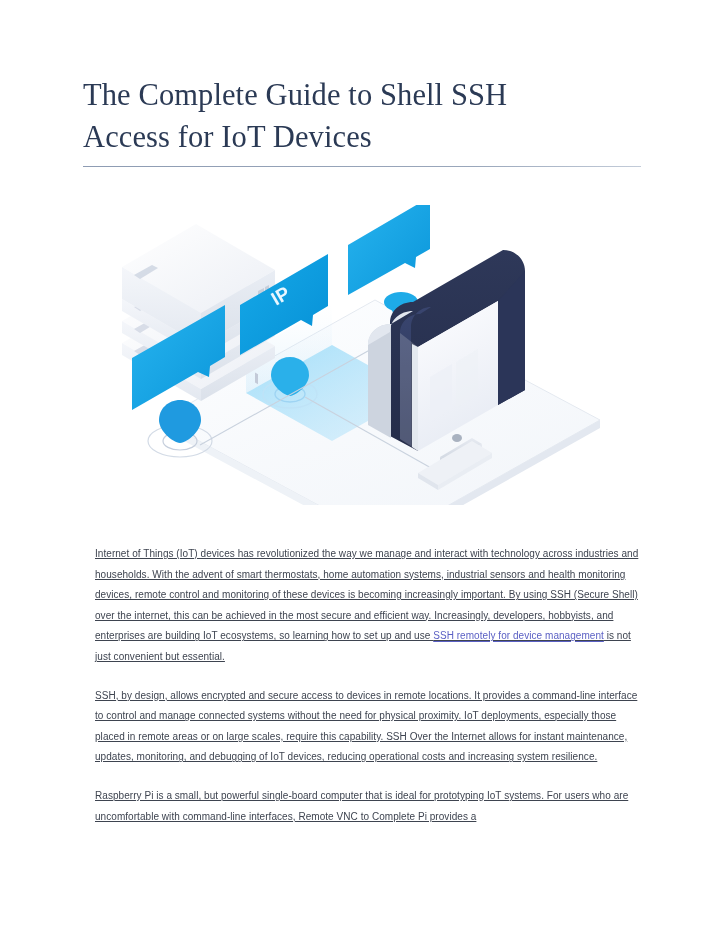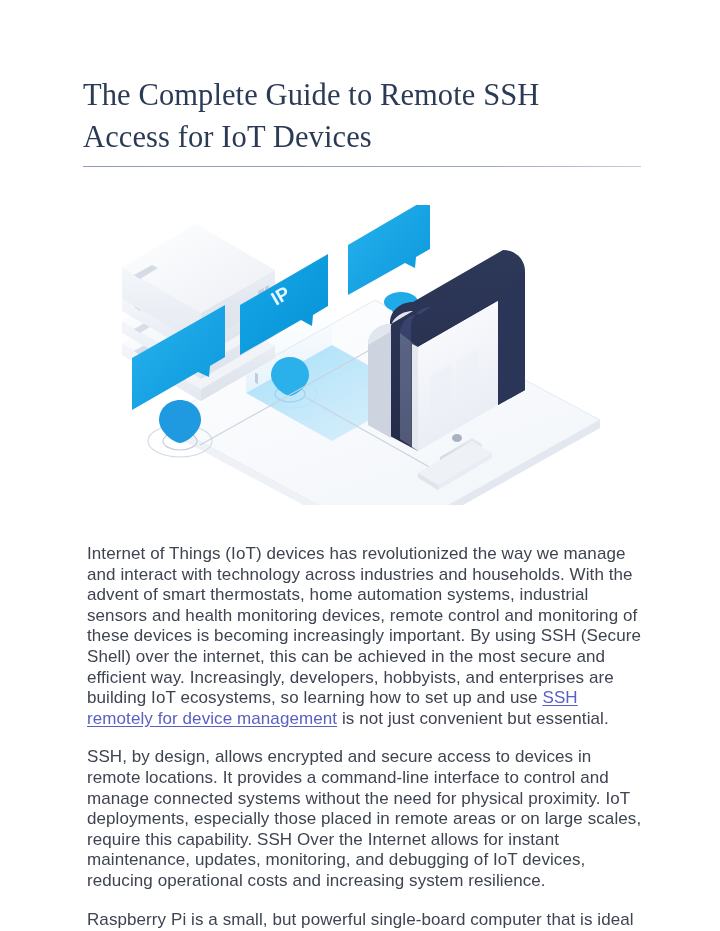--- a/index.html
+++ b/index.html
@@ -63,42 +63,43 @@
   }
 
   
   .body-copy {
     position: absolute;
     left: 83px;
     top: 544px;
     width: 562px;
   }
   .para {
-    margin: 0 0 18px 4px;
+    margin: 0 0 18px 12px;
     font-family: "Liberation Sans", sans-serif;
-    font-size: 17px;
+    font-size: 10px;
     line-height: 20.6px;
     color: #3e4450;
     text-align: left;
     letter-spacing: 0.005em;
+    text-decoration: underline;
   }
   .para:last-child { margin-bottom: 0; }
   .inline-link {
     color: #5a5fc4;
     text-decoration: underline;
     text-underline-offset: 1.5px;
   }
 </style>
 </head>
 <body>
 
 <div class="page">
 
   <div class="title-block">
-    <h1 class="doc-title">The Complete Guide to Remote SSH Access for IoT Devices</h1>
+    <h1 class="doc-title">The Complete Guide to Shell SSH Access for IoT Devices</h1>
     <div class="title-rule"></div>
   </div>
 
   <div class="illustration">
     <svg viewBox="0 0 560 300" xmlns="http://www.w3.org/2000/svg">
       <defs>
         <linearGradient id="gPlatform" x1="0" y1="0" x2="1" y2="1">
           <stop offset="0%" stop-color="#ffffff"></stop>
           <stop offset="100%" stop-color="#eef2f7"></stop>
         </linearGradient>

